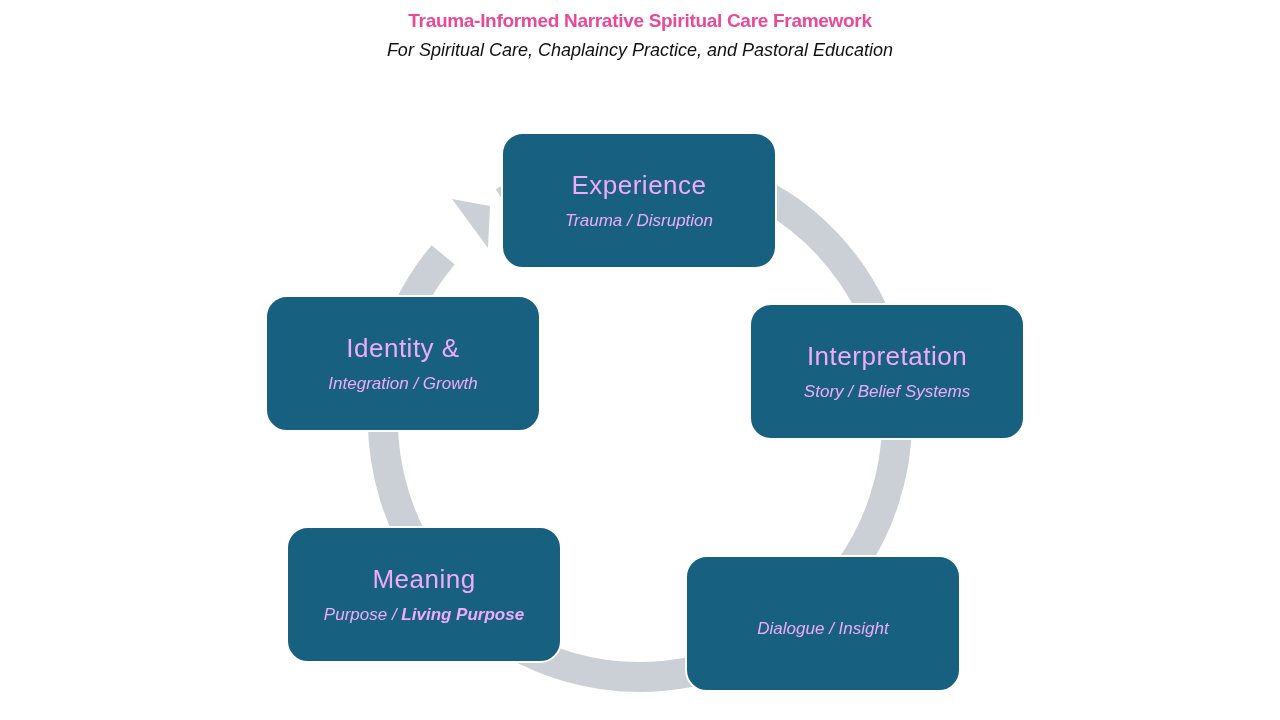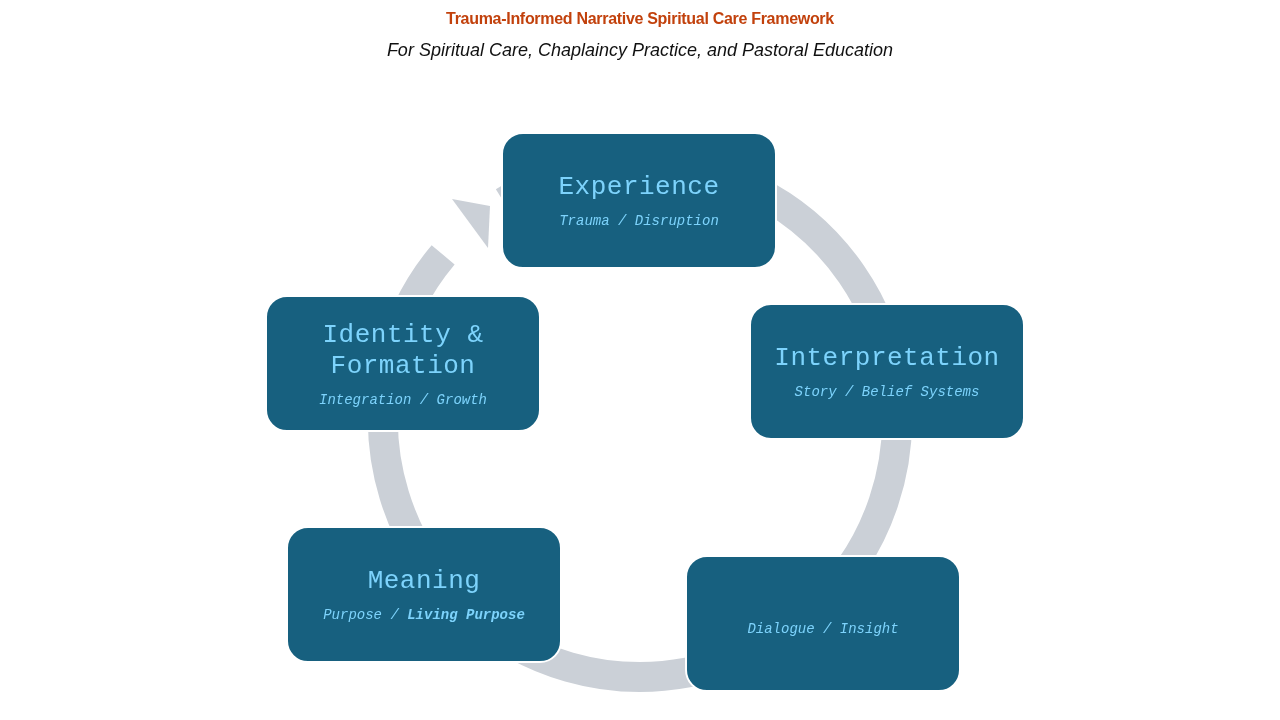--- a/index.html
+++ b/index.html
@@ -2,36 +2,35 @@
 <html><head>
 <meta charset="utf-8">
 <style>
   html, body { margin: 0; padding: 0; }
   body {
     width: 1280px; height: 720px; background: #ffffff; position: relative; overflow: hidden;
     font-family: "Liberation Sans", "DejaVu Sans", sans-serif;
   }
   .title {
     position: absolute; left: 0; width: 1280px; top: 10px; text-align: center;
-    font-size: 16px; font-weight: bold; color: #c2410c; letter-spacing: -0.3px;
+    font-size: 19px; font-weight: bold; color: #ec4899; letter-spacing: -0.3px;
   }
   .subtitle {
     position: absolute; left: 0; width: 1280px; top: 40px; text-align: center;
     font-size: 18px; font-style: italic; color: #111;
   }
   svg.ring { position: absolute; left: 0; top: 0; }
   .node {
     position: absolute; width: 276px; height: 137px; background: #17607f;
     border-radius: 22px; border: 2px solid #ffffff; box-sizing: border-box;
-    color: #7dd3fc; display: flex; flex-direction: column; align-items: center; justify-content: center;
+    color: #f0abfc; display: flex; flex-direction: column; align-items: center; justify-content: center;
     text-align: center;
-    font-family: Liberation Mono, monospace;
   }
   .node .label { font-size: 26px; line-height: 31px; letter-spacing: 0.5px; }
-  .node .sub { font-size: 14px; font-style: italic; margin-top: 10px; }
+  .node .sub { font-size: 17px; font-style: italic; margin-top: 10px; }
   .node .sub b { font-weight: bold; }
   #n-experience { left: 501px; top: 132px; }
   #n-interpretation { left: 749px; top: 303px; }
   #n-reflection { left: 685px; top: 555px; }
   #n-meaning { left: 286px; top: 526px; }
   #n-identity { left: 265px; top: 295px; }
 </style>
 </head>
 <body>
 
@@ -59,15 +58,14 @@
   <div class="sub">Dialogue / Insight</div>
 </div>
 
 <div class="node" id="n-meaning">
   <div class="label">Meaning</div>
   <div class="sub"><span>Purpose / </span><b>Living Purpose</b></div>
 </div>
 
 <div class="node" id="n-identity">
   <div class="label">Identity &amp;</div>
-  <div class="label">Formation</div>
   <div class="sub">Integration / Growth</div>
 </div>
 
 </body></html>

